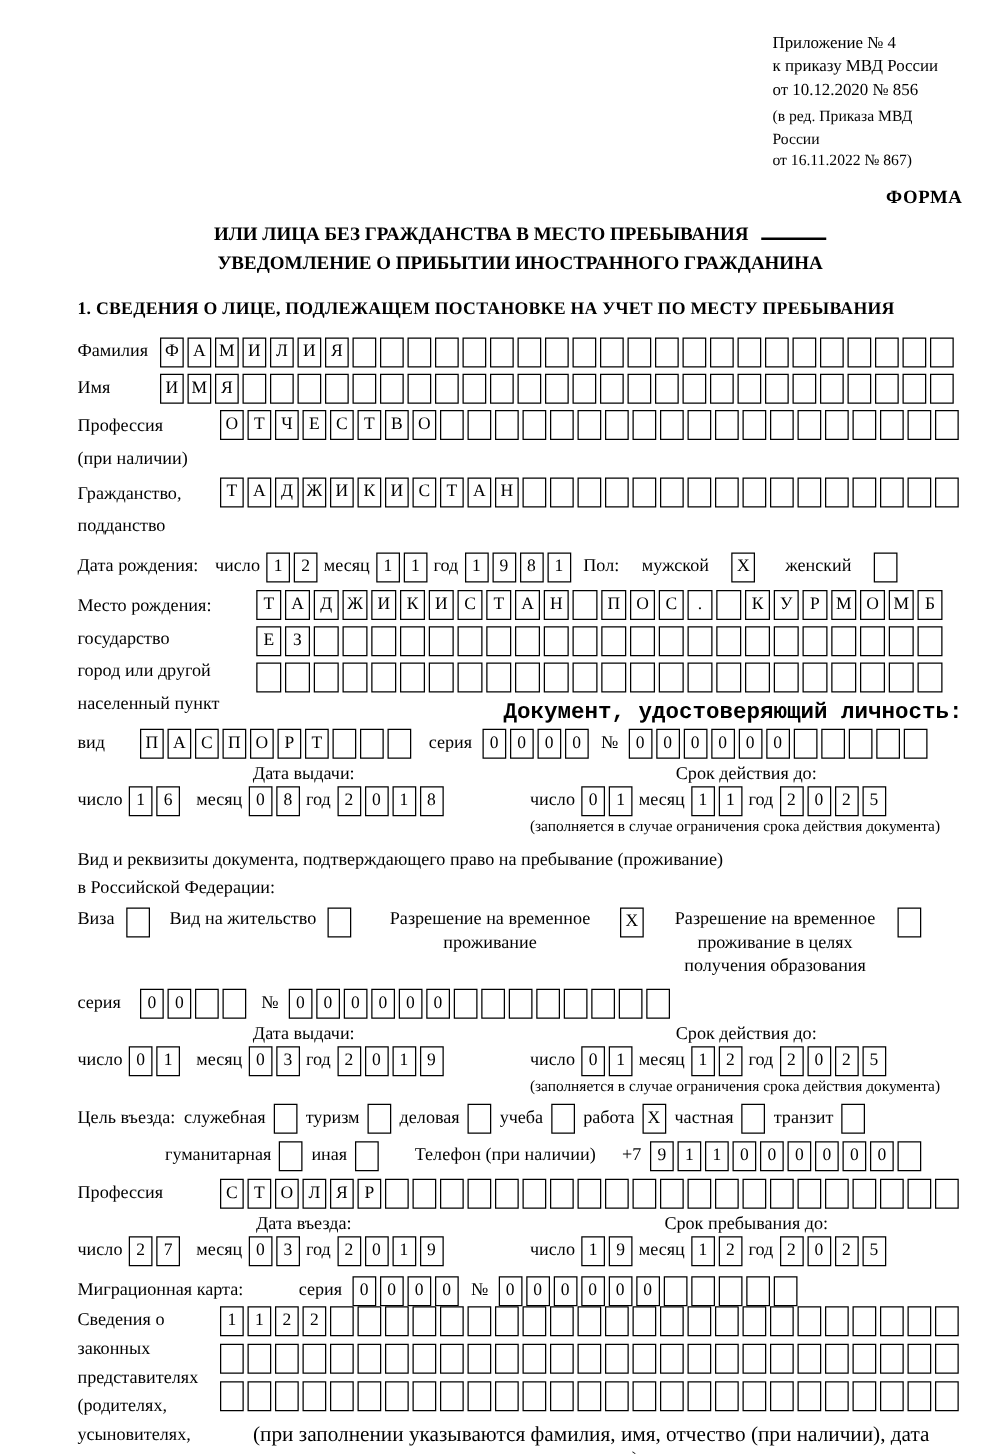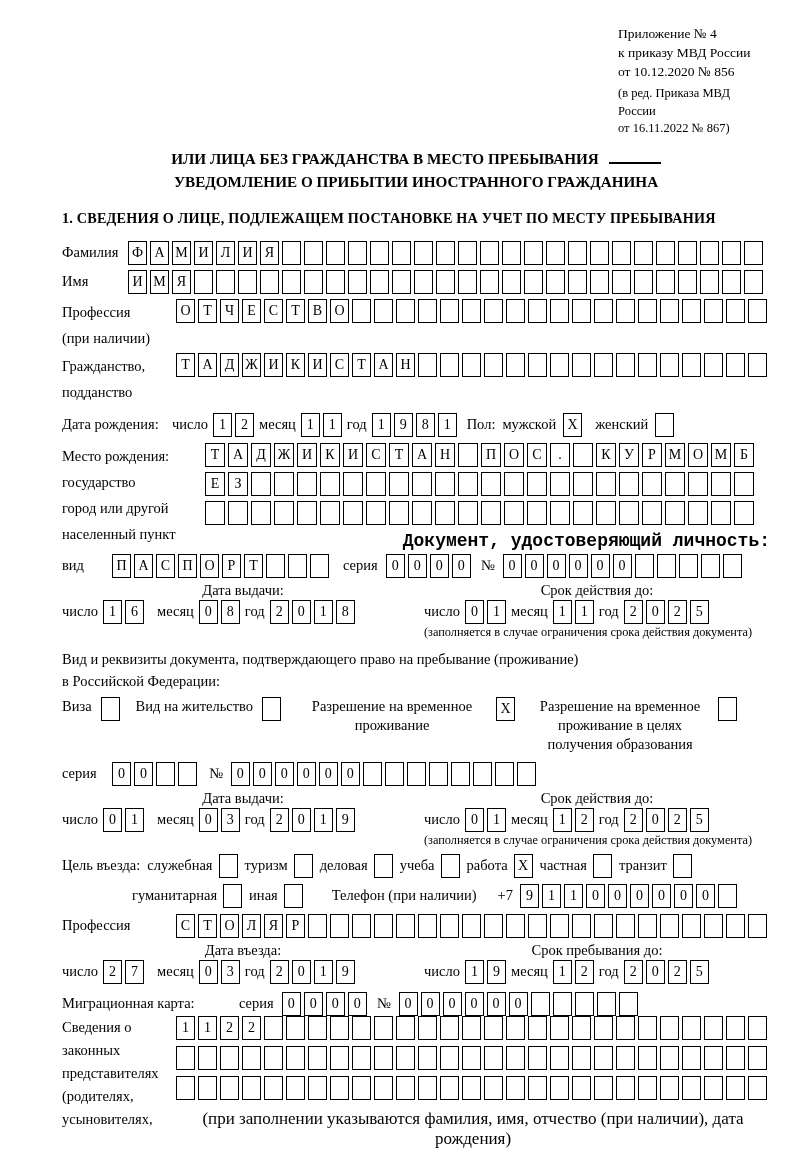--- a/index.html
+++ b/index.html
@@ -42,40 +42,41 @@
   
   .intro{font-size:14.5px;line-height:1.55;margin-top:8px;}
   .vr{display:flex;align-items:flex-start;gap:16px;margin-top:4px;}
   .vr .opt{display:flex;align-items:flex-start;gap:9px;}
   .vr .opt-label{font-size:14.5px;line-height:19px;}
   .vr .opt2 .opt-label{width:190px;text-align:center;}
   .vr .opt3 .opt-label{width:178px;text-align:center;}
   
   .purpose{display:flex;align-items:center;gap:7px;font-size:14.5px;}
   .purpose .opt{display:flex;align-items:center;gap:6px;justify-content:space-between;}
-  .gender{display:flex;align-items:center;gap:7px;margin-left:10px;font-size:14.5px;}
+  .gender{display:flex;align-items:center;gap:18px;margin-left:10px;font-size:14.5px;}
   
   .lh23{line-height:23px;}
   .rep-rows{display:flex;flex-direction:column;gap:6px;flex:1 1 auto;}
   .footnote{font-size:17px;text-align:center;margin-top:3px;}
 </style>
 </head>
 <body>
 
 <div class="page">
 
   <div class="appendix">
     <div>Приложение № 4</div>
     <div>к приказу МВД России</div>
     <div>от 10.12.2020 № 856</div>
   </div>
   <div class="edition">
     <div>(в ред. Приказа МВД России</div>
     <div>от 16.11.2022 № 867)</div>
   </div>
+  <div class="forma">ФОРМА</div>
 
   <div class="title">
     <div><span>ИЛИ ЛИЦА БЕЗ ГРАЖДАНСТВА В МЕСТО ПРЕБЫВАНИЯ</span><span class="blank-line"></span></div>
     <div>УВЕДОМЛЕНИЕ О ПРИБЫТИИ ИНОСТРАННОГО ГРАЖДАНИНА</div>
   </div>
 
   <div class="sec1">1. СВЕДЕНИЯ О ЛИЦЕ, ПОДЛЕЖАЩЕМ ПОСТАНОВКЕ НА УЧЕТ ПО МЕСТУ ПРЕБЫВАНИЯ</div>
 
   <div class="row mt14">
     <span class="lbl w66">Фамилия</span>

